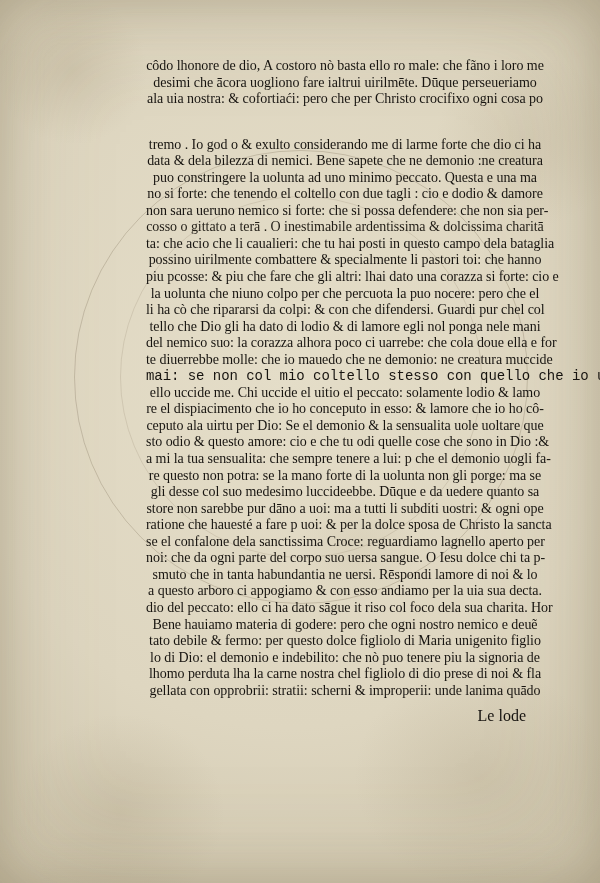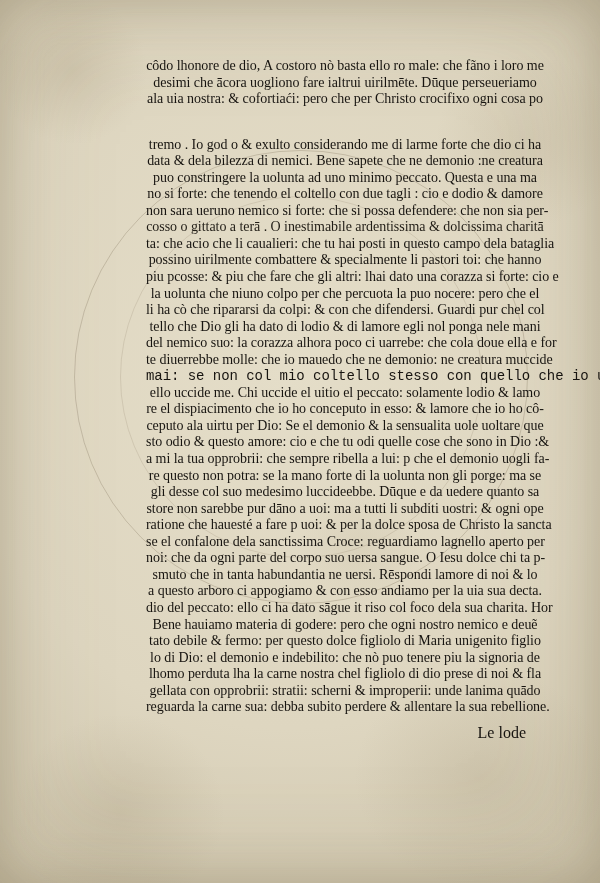--- a/index.html
+++ b/index.html
@@ -123,33 +123,32 @@
     <div class="line" style="display: block; transform-origin: left center; transform: scaleX(1);">la uolunta che niuno colpo per che percuota la puo nocere: pero che el</div>
     <div class="line" style="display: block; transform-origin: left center; transform: scaleX(1);">li ha cò che ripararsi da colpi: &amp; con che difendersi. Guardi pur chel col</div>
     <div class="line" style="display: block; transform-origin: left center; transform: scaleX(1);">tello che Dio gli ha dato di lodio &amp; di lamore egli nol ponga nele mani</div>
     <div class="line" style="display: block; transform-origin: left center; transform: scaleX(1);">del nemico suo: la corazza alhora poco ci uarrebe: che cola doue ella e for</div>
     <div class="line" style="display: block; transform-origin: left center; transform: scaleX(1);">te diuerrebbe molle: che io mauedo che ne demonio: ne creatura muccide</div>
     <div class="line" style="display: block; transform-origin: left center; transform: scaleX(1); font-family: Liberation Mono, monospace;">mai: se non col mio coltello stesso con quello che io uccido lui dādoli:</div>
     <div class="line" style="display: block; transform-origin: left center; transform: scaleX(1);">ello uccide me. Chi uccide el uitio el peccato: solamente lodio &amp; lamo</div>
     <div class="line" style="display: block; transform-origin: left center; transform: scaleX(1);">re el dispiacimento che io ho conceputo in esso: &amp; lamore che io ho cô-</div>
     <div class="line" style="display: block; transform-origin: left center; transform: scaleX(1);">ceputo ala uirtu per Dio: Se el demonio &amp; la sensualita uole uoltare que</div>
     <div class="line" style="display: block; transform-origin: left center; transform: scaleX(1);">sto odio &amp; questo amore: cio e che tu odi quelle cose che sono in Dio :&amp;</div>
-    <div class="line" style="display: block; transform-origin: left center; transform: scaleX(1);">a mi la tua opprobrii: che sempre ribella a lui: p che el demonio uogli fa-</div>
+    <div class="line" style="display: block; transform-origin: left center; transform: scaleX(1);">a mi la tua sensualita: che sempre tenere a lui: p che el demonio uogli fa-</div>
     <div class="line" style="display: block; transform-origin: left center; transform: scaleX(1);">re questo non potra: se la mano forte di la uolunta non gli porge: ma se</div>
     <div class="line" style="display: block; transform-origin: left center; transform: scaleX(1);">gli desse col suo medesimo luccideebbe. Dūque e da uedere quanto sa</div>
     <div class="line" style="display: block; transform-origin: left center; transform: scaleX(1);">store non sarebbe pur dāno a uoi: ma a tutti li subditi uostri: &amp; ogni ope</div>
     <div class="line" style="display: block; transform-origin: left center; transform: scaleX(1);">ratione che hauesté a fare p uoi: &amp; per la dolce sposa de Christo la sancta</div>
     <div class="line" style="display: block; transform-origin: left center; transform: scaleX(1);">se el confalone dela sanctissima Croce: reguardiamo lagnello aperto per</div>
     <div class="line" style="display: block; transform-origin: left center; transform: scaleX(1);">noi: che da ogni parte del corpo suo uersa sangue. O Iesu dolce chi ta p-</div>
     <div class="line" style="display: block; transform-origin: left center; transform: scaleX(1);">smuto che in tanta habundantia ne uersi. Rēspondi lamore di noi &amp; lo</div>
     <div class="line" style="display: block; transform-origin: left center; transform: scaleX(1);">a questo arboro ci appogiamo &amp; con esso andiamo per la uia sua decta.</div>
     <div class="line" style="display: block; transform-origin: left center; transform: scaleX(1);">dio del peccato: ello ci ha dato sāgue it riso col foco dela sua charita. Hor</div>
     <div class="line" style="display: block; transform-origin: left center; transform: scaleX(1);">Bene hauiamo materia di godere: pero che ogni nostro nemico e deuẽ</div>
     <div class="line" style="display: block; transform-origin: left center; transform: scaleX(1);">tato debile &amp; fermo: per questo dolce figliolo di Maria unigenito figlio</div>
     <div class="line" style="display: block; transform-origin: left center; transform: scaleX(1);">lo di Dio: el demonio e indebilito: che nò puo tenere piu la signoria de</div>
     <div class="line" style="display: block; transform-origin: left center; transform: scaleX(1);">lhomo perduta lha la carne nostra chel figliolo di dio prese di noi &amp; fla</div>
     <div class="line" style="display: block; transform-origin: left center; transform: scaleX(1);">gellata con opprobrii: stratii: scherni &amp; improperii: unde lanima quādo</div>
-    <div class="line" style="display: block; transform-origin: left center; transform: scaleX(1);">reguarda la carne sua: debba subito perdere &amp; allentare la sua rebellione.</div>
 
     <div class="closing">Le lode</div>
   </div>
 
 </div>
 
 </body></html>

